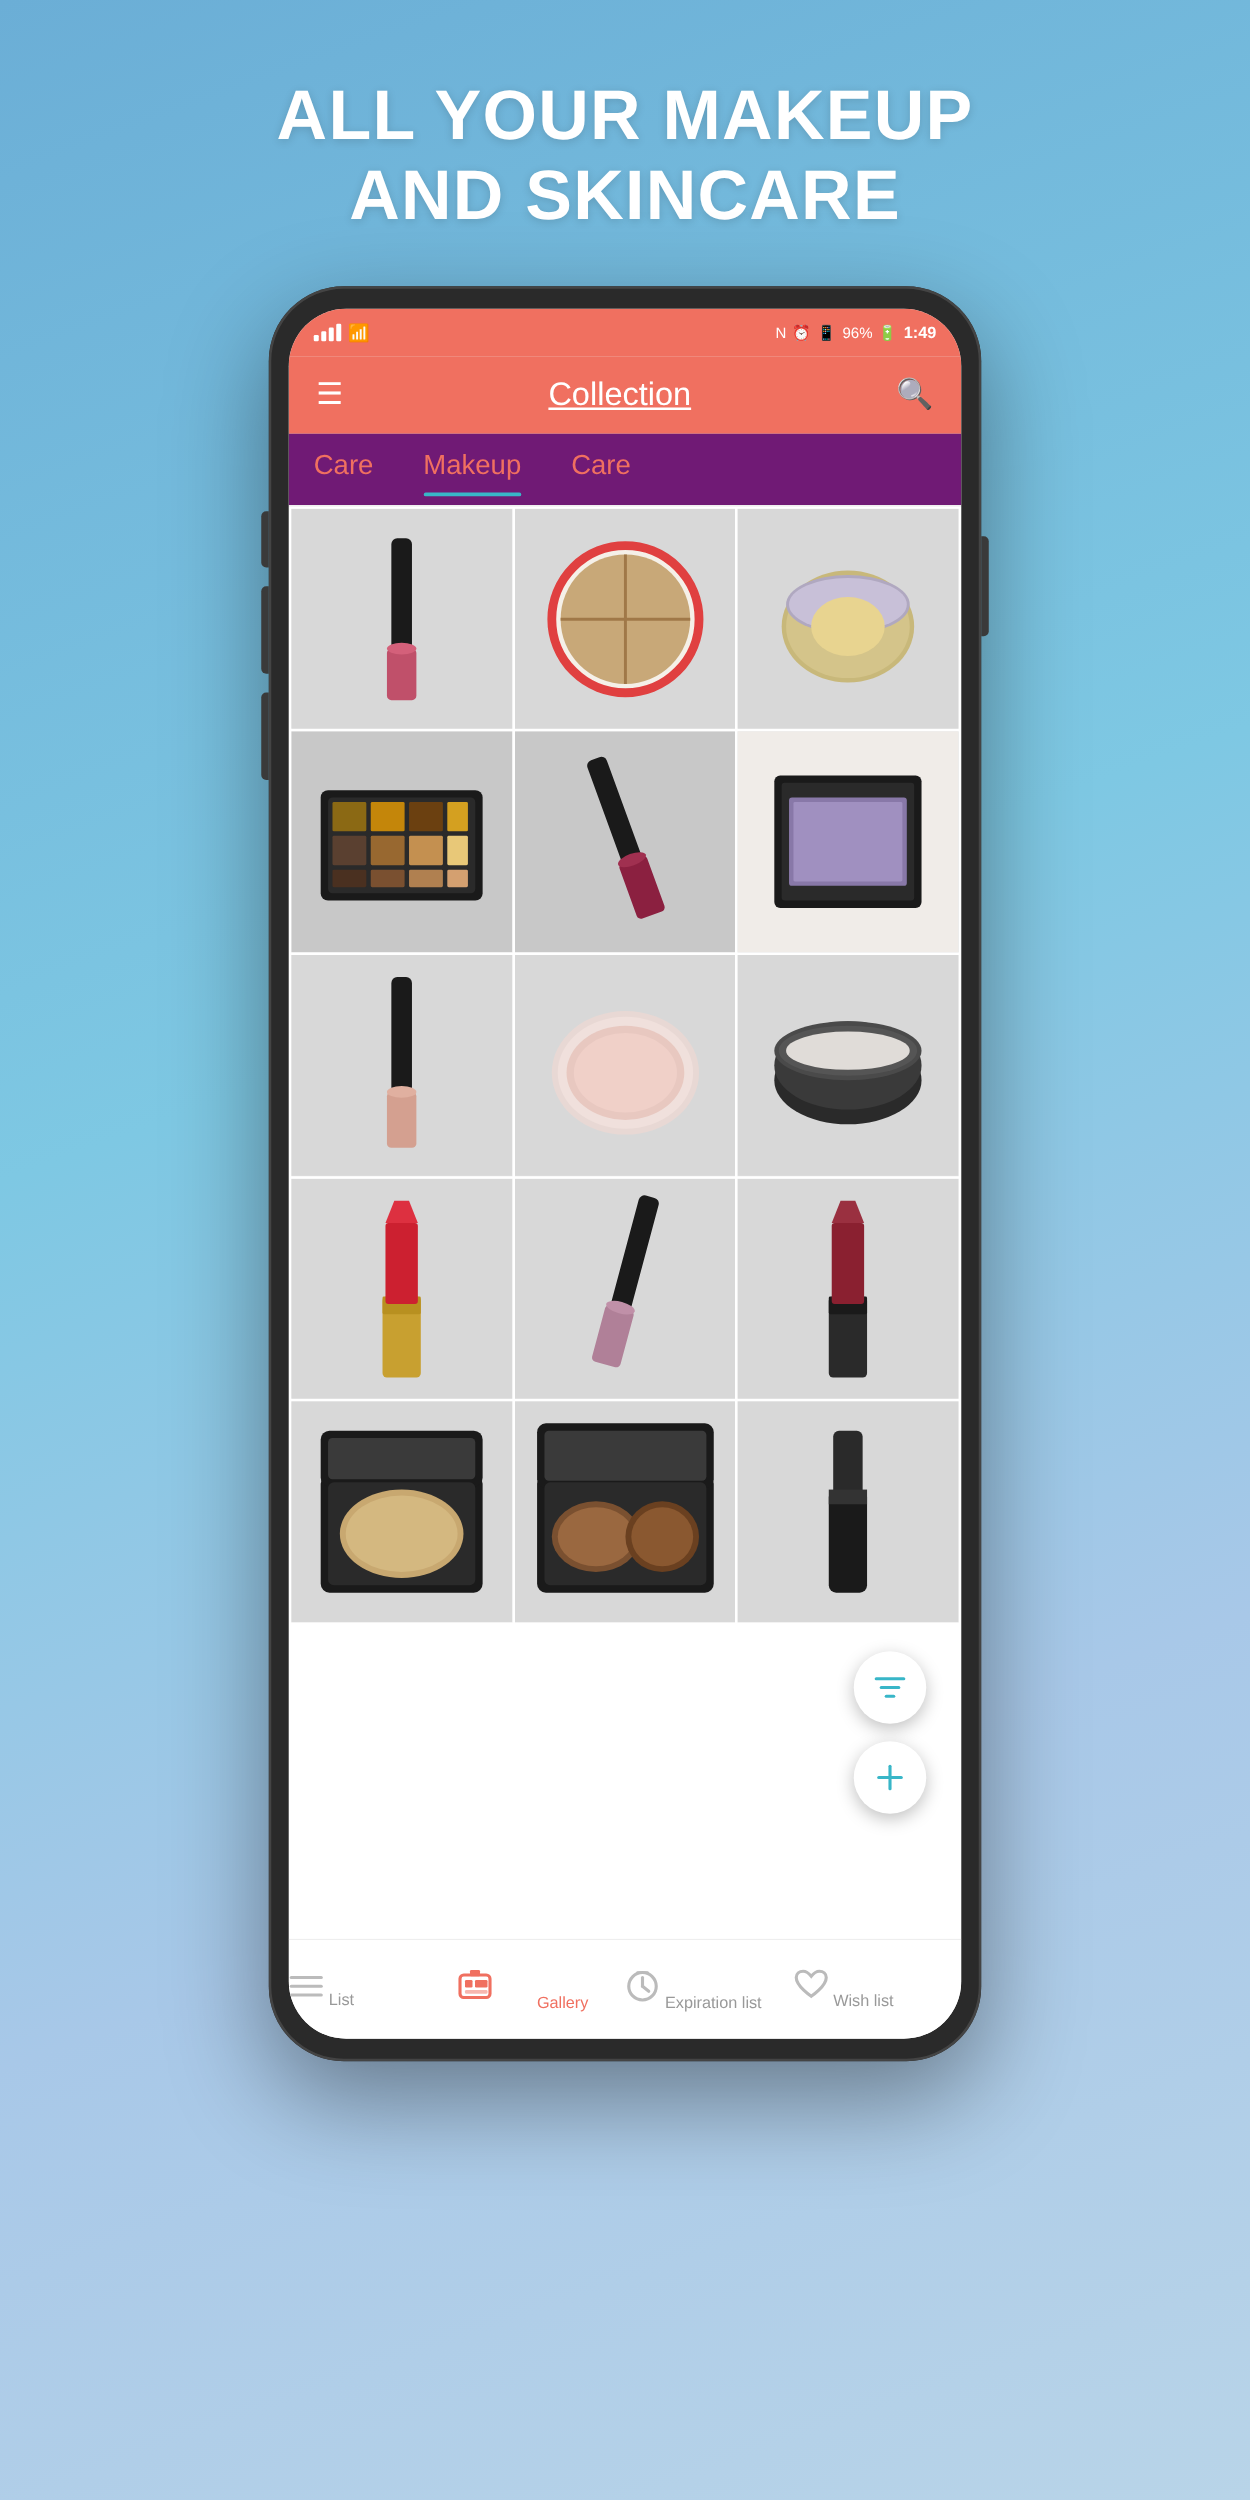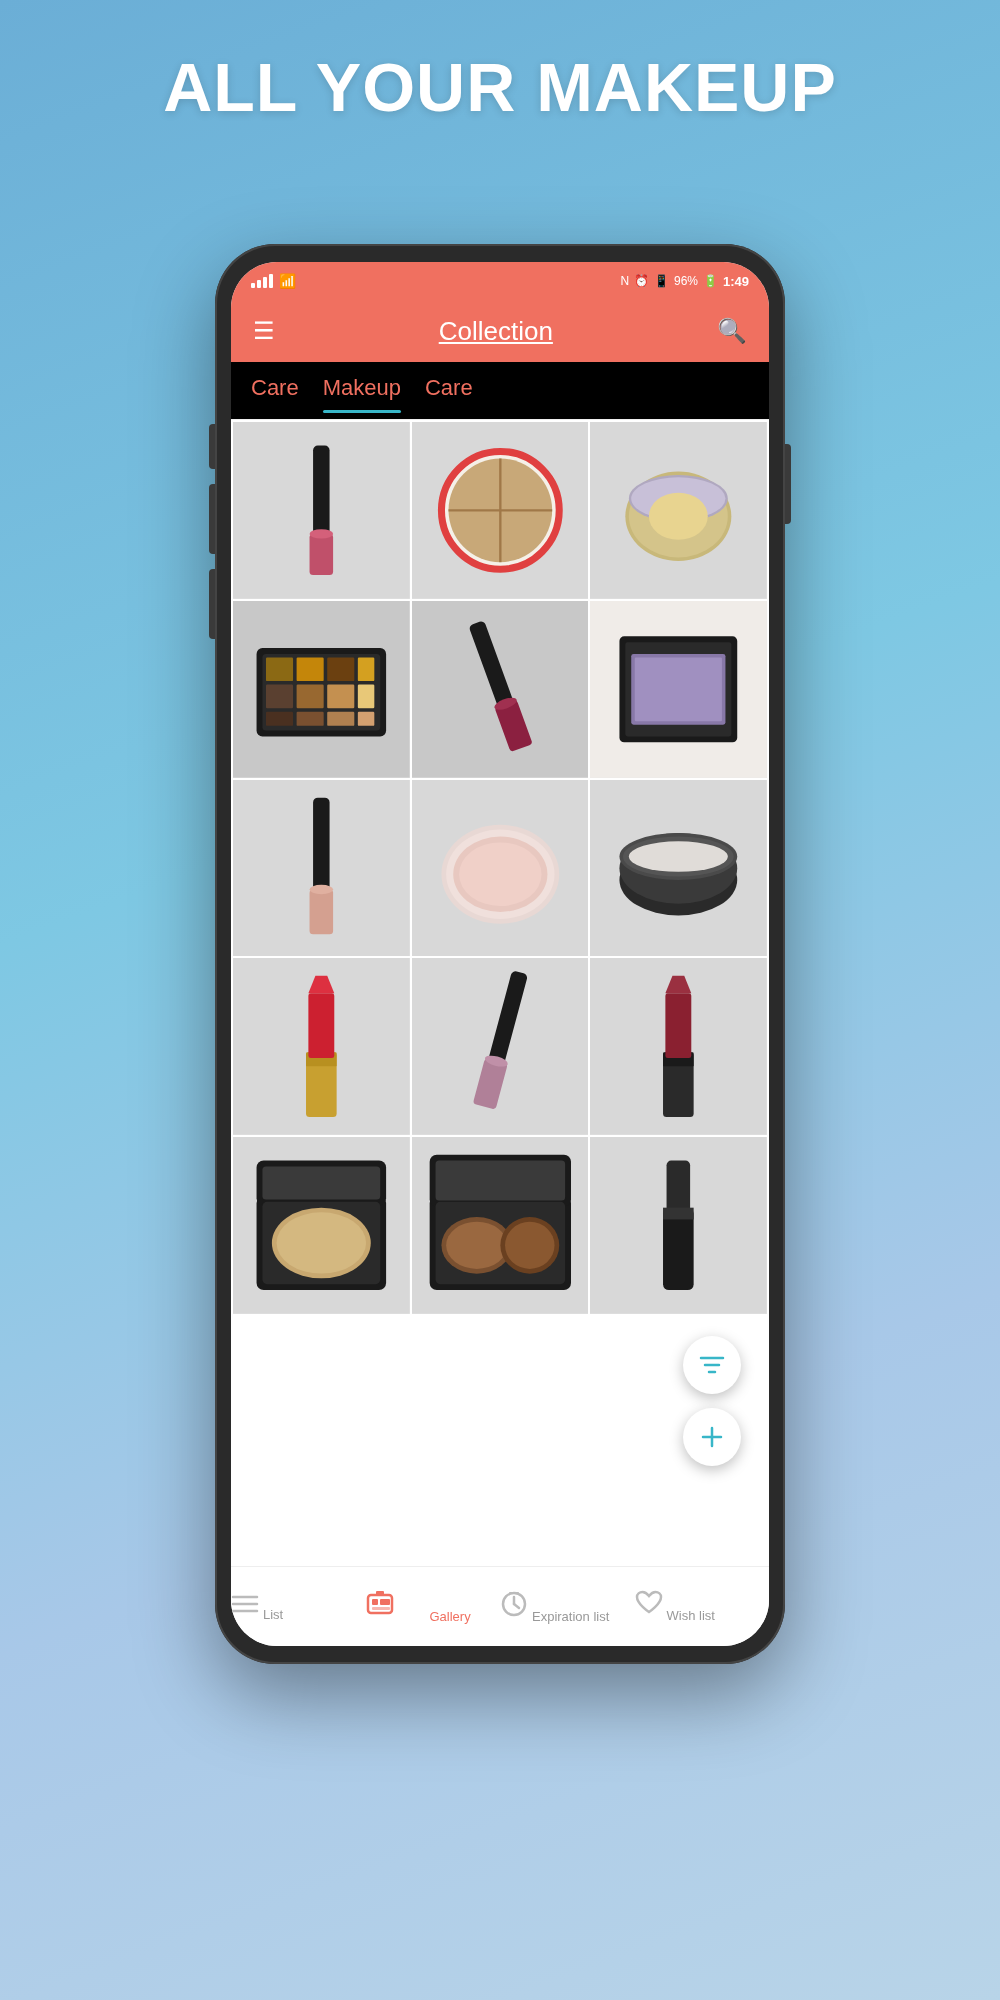--- a/index.html
+++ b/index.html
@@ -9,24 +9,24 @@
       background: linear-gradient(160deg, #6baed6 0%, #7ec8e3 40%, #a8c8e8 70%, #b8d4e8 100%);
       display: flex;
       flex-direction: column;
       align-items: center;
       font-family: 'Arial', sans-serif;
       overflow: hidden;
     }
 
     .hero-text {
       color: white;
-      font-size: 68px;
+      font-size: 56px;
       font-weight: 900;
       line-height: 1.15;
-      margin-top: 48px;
+      margin-top: 60px;
       margin-bottom: 40px;
       text-shadow: 0 2px 8px rgba(0,0,0,0.15);
       letter-spacing: 1px;
     }
 
     .phone-wrapper {
       position: relative;
       width: 570px;
       height: 1420px;
     }
@@ -121,26 +121,26 @@
       text-decoration: underline;
     }
     .search-icon {
       color: white;
       font-size: 24px;
       cursor: pointer;
     }
 
     
     .tabs-bar {
-      background: #000000;
+      background: #701a75;
       display: flex;
       align-items: center;
       padding: 0 20px;
       height: 58px;
-      gap: 24px;
+      gap: 40px;
       flex-shrink: 0;
       border-bottom: 1px solid #eee;
     }
     .tab-item {
       font-size: 22px;
       padding-bottom: 6px;
       cursor: pointer;
       position: relative;
       color: #f07060;
     }
@@ -269,21 +269,21 @@
       background: #3a3a3a;
       border-radius: 4px 0 0 4px;
     }
   </style>
 </head>
 <body>
 
 <div style="text-align:center; padding: 0 60px;">
   <div class="hero-text">
     <span>ALL YOUR MAKEUP</span><br>
-    <br>
+    <span>AND SKINCARE</span><br>
   </div>
 </div>
 
 <div class="phone-wrapper">
   <div class="phone-frame">
     <div class="side-btn-right"></div>
     <div class="side-btn-left-1"></div>
     <div class="side-btn-left-2"></div>
     <div class="side-btn-left-3"></div>
   </div>

